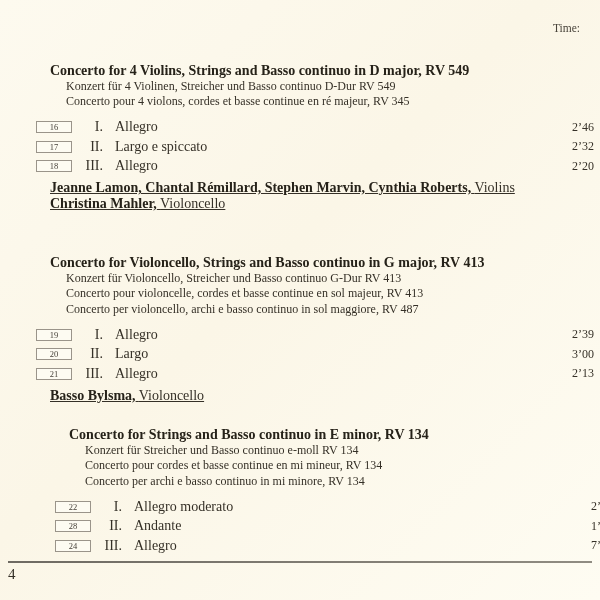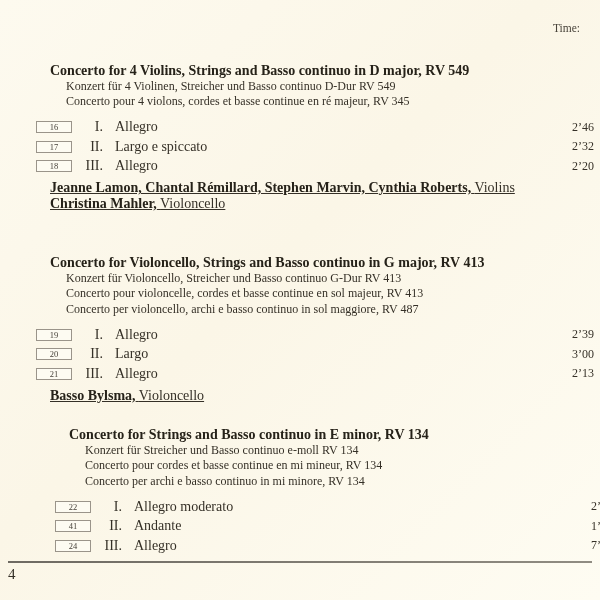--- a/index.html
+++ b/index.html
@@ -119,21 +119,21 @@
     <div class="subtitle">Concerto pour cordes et basse continue en mi mineur, RV 134</div>
     <div class="subtitle">Concerto per archi e basso continuo in mi minore, RV 134</div>
     <div class="tracks">
       <div class="track-row">
         <span class="tbox">22</span>
         <span class="numeral">I.</span>
         <span class="tname">Allegro moderato</span>
         <span class="ttime">2’05</span>
       </div>
       <div class="track-row">
-        <span class="tbox">41</span>
+        <span class="tbox">28</span>
         <span class="numeral">II.</span>
         <span class="tname">Andante</span>
         <span class="ttime">1’46</span>
       </div>
       <div class="track-row">
         <span class="tbox">24</span>
         <span class="numeral">III.</span>
         <span class="tname">Allegro</span>
         <span class="ttime">7’26</span>
       </div>

